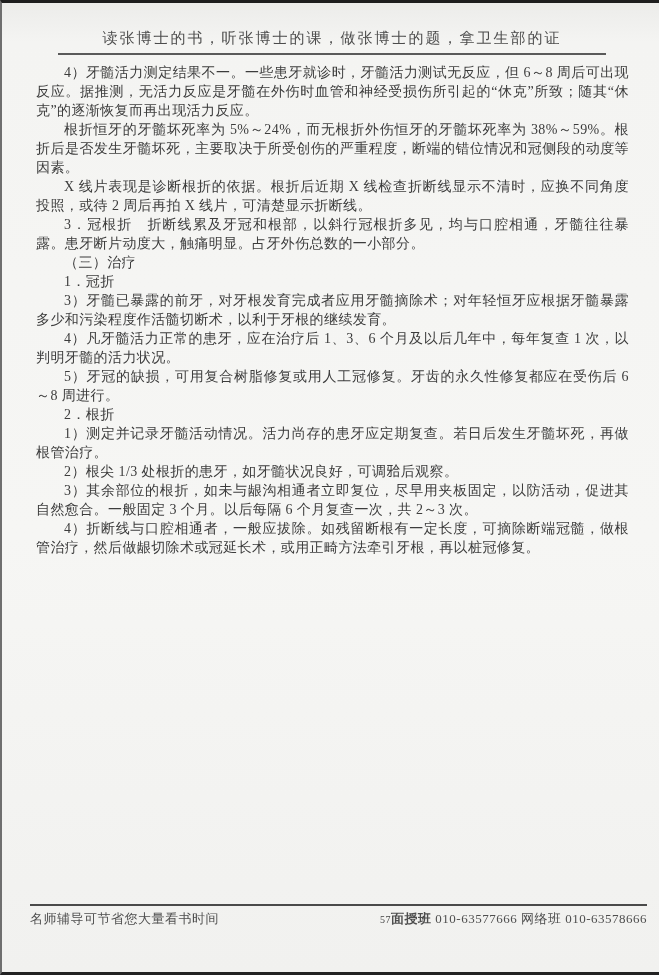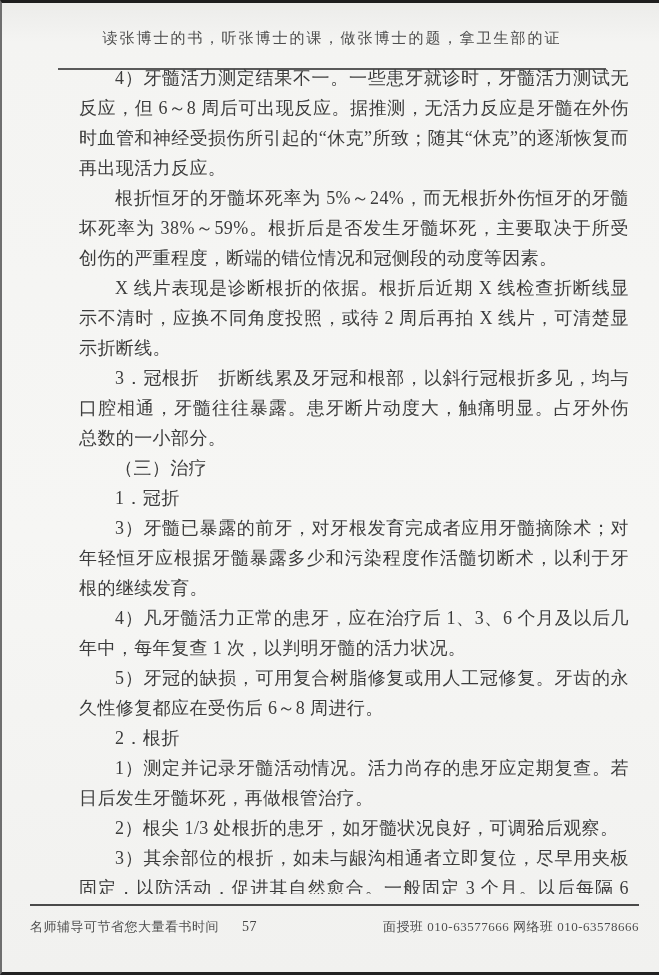--- a/index.html
+++ b/index.html
@@ -25,68 +25,66 @@
     top: 26px;
     left: 56px;
     width: 548px;
     text-align: center;
   }
   .header-slogan {
     display: block;
     font-size: 15px;
     letter-spacing: 2px;
     color: #4c4c4c;
-    padding-bottom: 20px;
+    padding-bottom: 5px;
     border-bottom: 2px solid #5a5a5a;
   }
   .body-text {
     position: absolute;
     top: 60px;
     left: 34px;
     right: 30px;
     bottom: 78px;
     overflow: hidden;
     text-align: justify;
-    font-size: 18px;
-    line-height: 30px;
+    font-size: 14px;
+    line-height: 19px;
     letter-spacing: 0.4px;
     color: #3c3c3c;
-    margin-left: 43px;
   }
   .para {
     margin: 0;
     text-indent: 2em;
   }
   .footer {
     position: absolute;
     top: 901px;
     left: 28px;
-    right: 20px;
+    right: 12px;
     border-top: 2px solid #4a4a4a;
-    padding-top: 12px;
+    padding-top: 4px;
     display: flex;
     align-items: baseline;
     font-size: 13px;
     color: #4e4e4e;
     letter-spacing: 0.5px;
   }
   .footer-left { flex: 1 1 auto; }
   .footer-page {
     flex: 0 0 auto;
-    font-size: 14px;
+    font-size: 10px;
     color: #444;
-    margin-right: 120px;
   }
   .footer-right {
     flex: 0 0 auto;
     white-space: nowrap;
   }
   .footer-right span { }
   .footer-right .contact-label { }
-  .footer-right .contact-label:first-child { margin-left: 6px; }
+  .footer-right .contact-label:first-child { margin-left: 0; font-weight: bold; }
 </style>
 </head>
 <body>
 
 <div class="page">
 
   <div class="header">
     <span class="header-slogan">读张博士的书，听张博士的课，做张博士的题，拿卫生部的证</span>
   </div>
 

